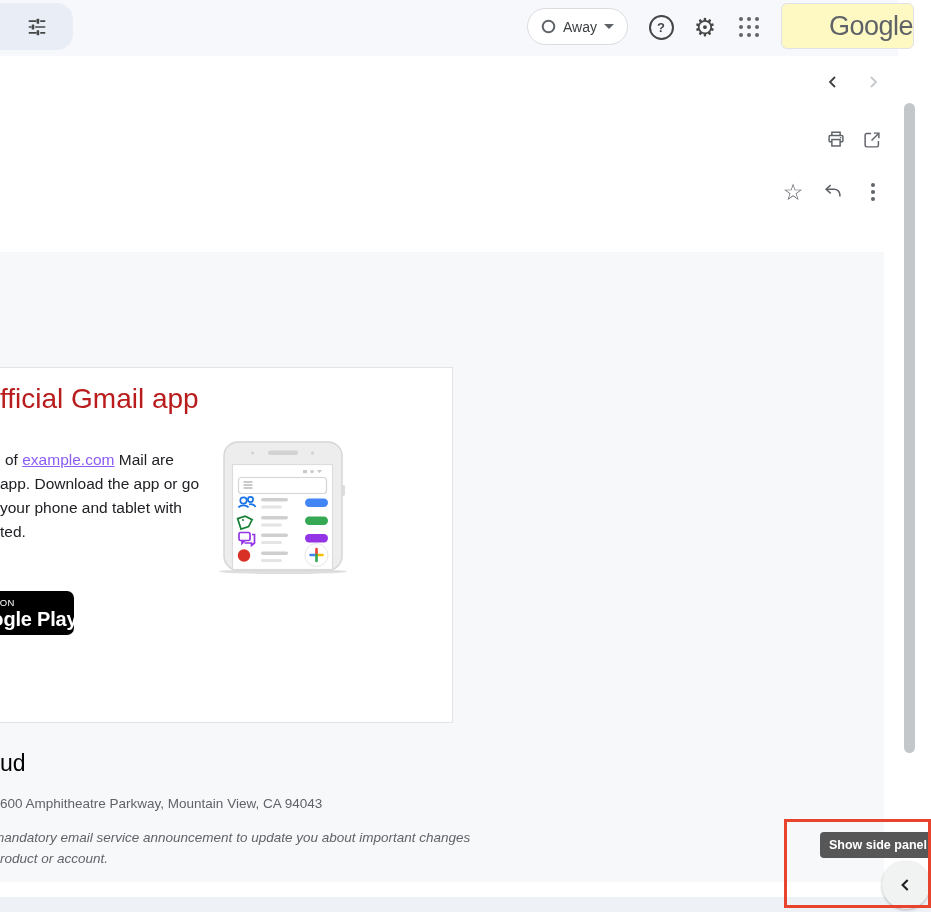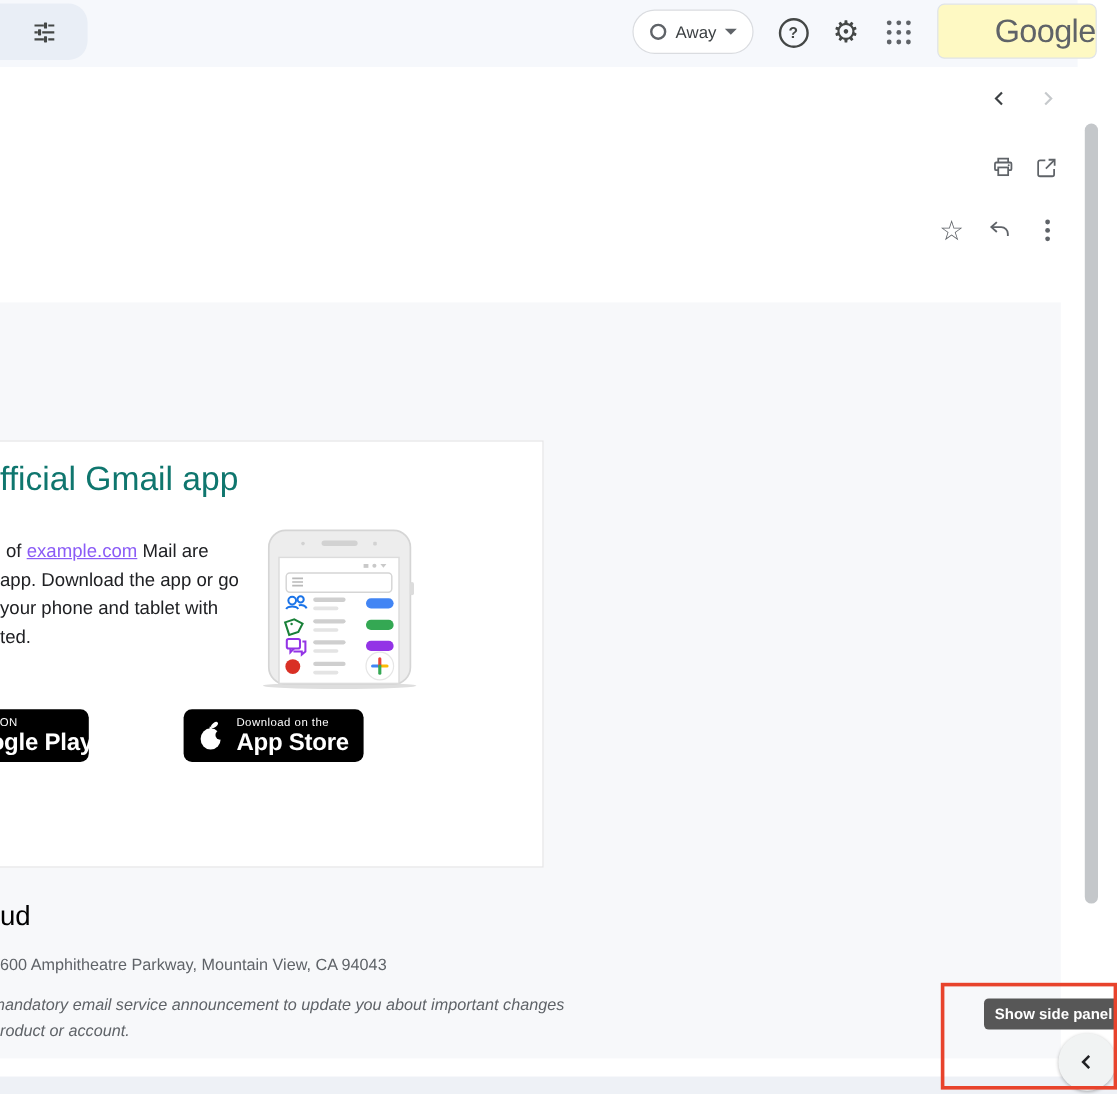--- a/index.html
+++ b/index.html
@@ -28,21 +28,21 @@
   .bottom-strip{position:absolute;left:0;top:893px;width:931px;height:19px;background:#eef1f6;}
   .main-panel{position:absolute;left:0;top:56px;width:916px;height:841px;background:#fff;border-radius:0 16px 16px 0;}
   .scroll-thumb{position:absolute;left:904px;top:103px;width:11px;height:650px;background:#c4c7ca;border-radius:6px;cursor:pointer;}
   .tb-btn{position:absolute;width:24px;height:24px;display:flex;align-items:center;justify-content:center;cursor:pointer;}
   .star-glyph{font-size:23px;color:#5f6368;line-height:1;}
   .more-dots{display:flex;flex-direction:column;gap:3px;}
   .more-dots i{width:4px;height:4px;border-radius:50%;background:#5f6368;}
   
   .email-bg{position:absolute;left:0;top:252px;width:884px;height:630px;background:#f7f8fa;}
   .card{position:absolute;left:-10px;top:367px;width:463px;height:356px;background:#fff;border:1px solid #e4e4e6;box-sizing:border-box;}
-  .email-heading{position:absolute;left:0;top:382px;font-size:28px;line-height:34px;font-weight:500;color:#0f766e;white-space:nowrap;}
+  .email-heading{position:absolute;left:0;top:382px;font-size:28px;line-height:34px;font-weight:500;color:#b91c1c;white-space:nowrap;}
   .email-paragraph{position:absolute;left:0;top:448px;font-size:15.5px;line-height:24px;color:#202124;white-space:nowrap;}
   .email-paragraph .ln1{padding-left:5px;}
   .email-link{color:#8b5cf6;text-decoration:underline;cursor:pointer;}
   .phone-wrap{position:absolute;left:215px;top:435px;width:145px;height:145px;}
   
   .badge{position:absolute;top:591px;height:44px;width:150px;background:#000;border-radius:7px;color:#fff;
     display:flex;align-items:center;box-sizing:border-box;cursor:pointer;}
   .badge-play{left:-76px;padding-left:40px;}
   .badge-appstore{left:153px;padding-left:10px;gap:8px;}
   .badge-col{display:flex;flex-direction:column;justify-content:center;}
@@ -247,34 +247,20 @@
       </g>
     </svg>
   </div>
 
   <div class="badge badge-play">
     <div class="badge-col">
       <span class="badge-small">GET IT ON</span>
       <span class="badge-big">Google Play</span>
     </div>
   </div>
-  <div class="badge badge-appstore">
-    <span>
-      <svg width="26" height="32" viewBox="0 0 28 34" fill="none">
-        <ellipse cx="13.5" cy="20" rx="9" ry="9.5" fill="#fff"></ellipse>
-        <circle cx="22" cy="16.5" r="4.2" fill="#000"></circle>
-        <rect x="12.6" y="9" width="2" height="4" fill="#fff"></rect>
-        <ellipse cx="17" cy="7.5" rx="3.6" ry="1.9" transform="rotate(-38 17 7.5)" fill="#fff"></ellipse>
-      </svg>
-    </span>
-    <div class="badge-col">
-      <span class="badge-small">Download on the</span>
-      <span class="badge-big">App Store</span>
-    </div>
-  </div>
 
   <div class="footer-brand">ud</div>
   <div class="footer-address">600 Amphitheatre Parkway, Mountain View, CA 94043</div>
   <div class="footer-disclaimer">
     <div class="dl1">mandatory email service announcement to update you about important changes</div>
     <div>roduct or account.</div>
   </div>
 
   <div class="side-chevron-btn">
     <span>

